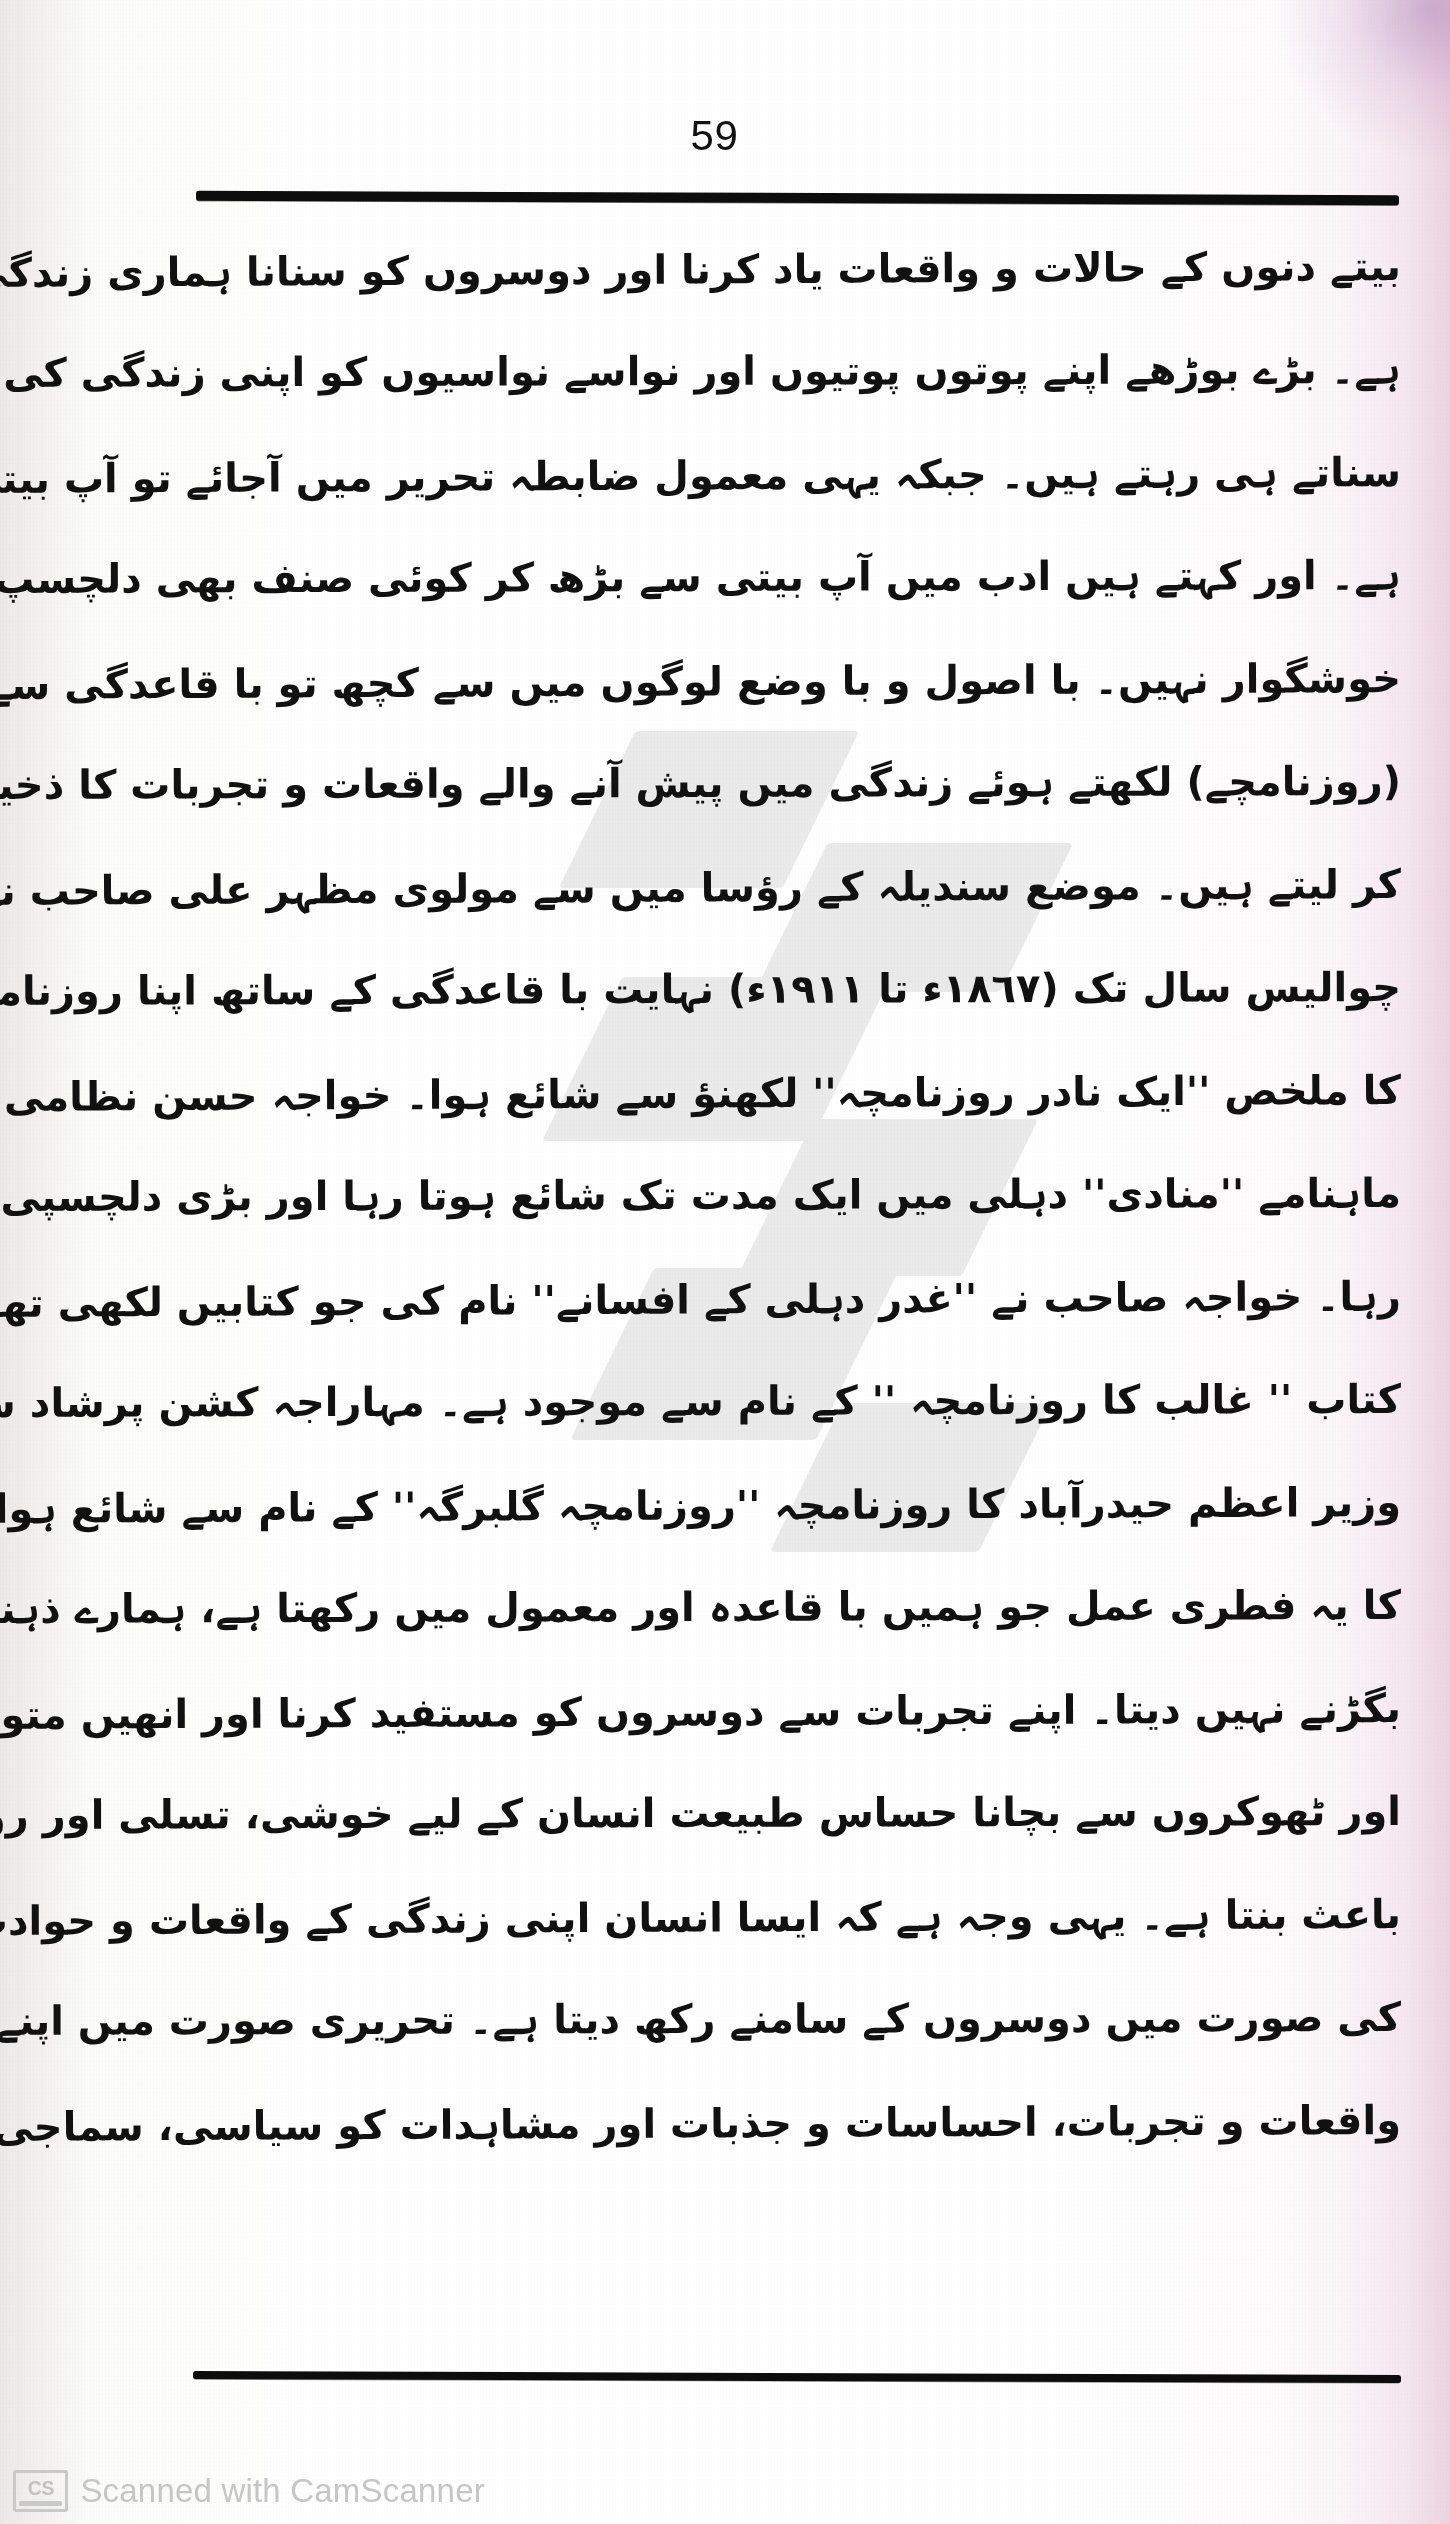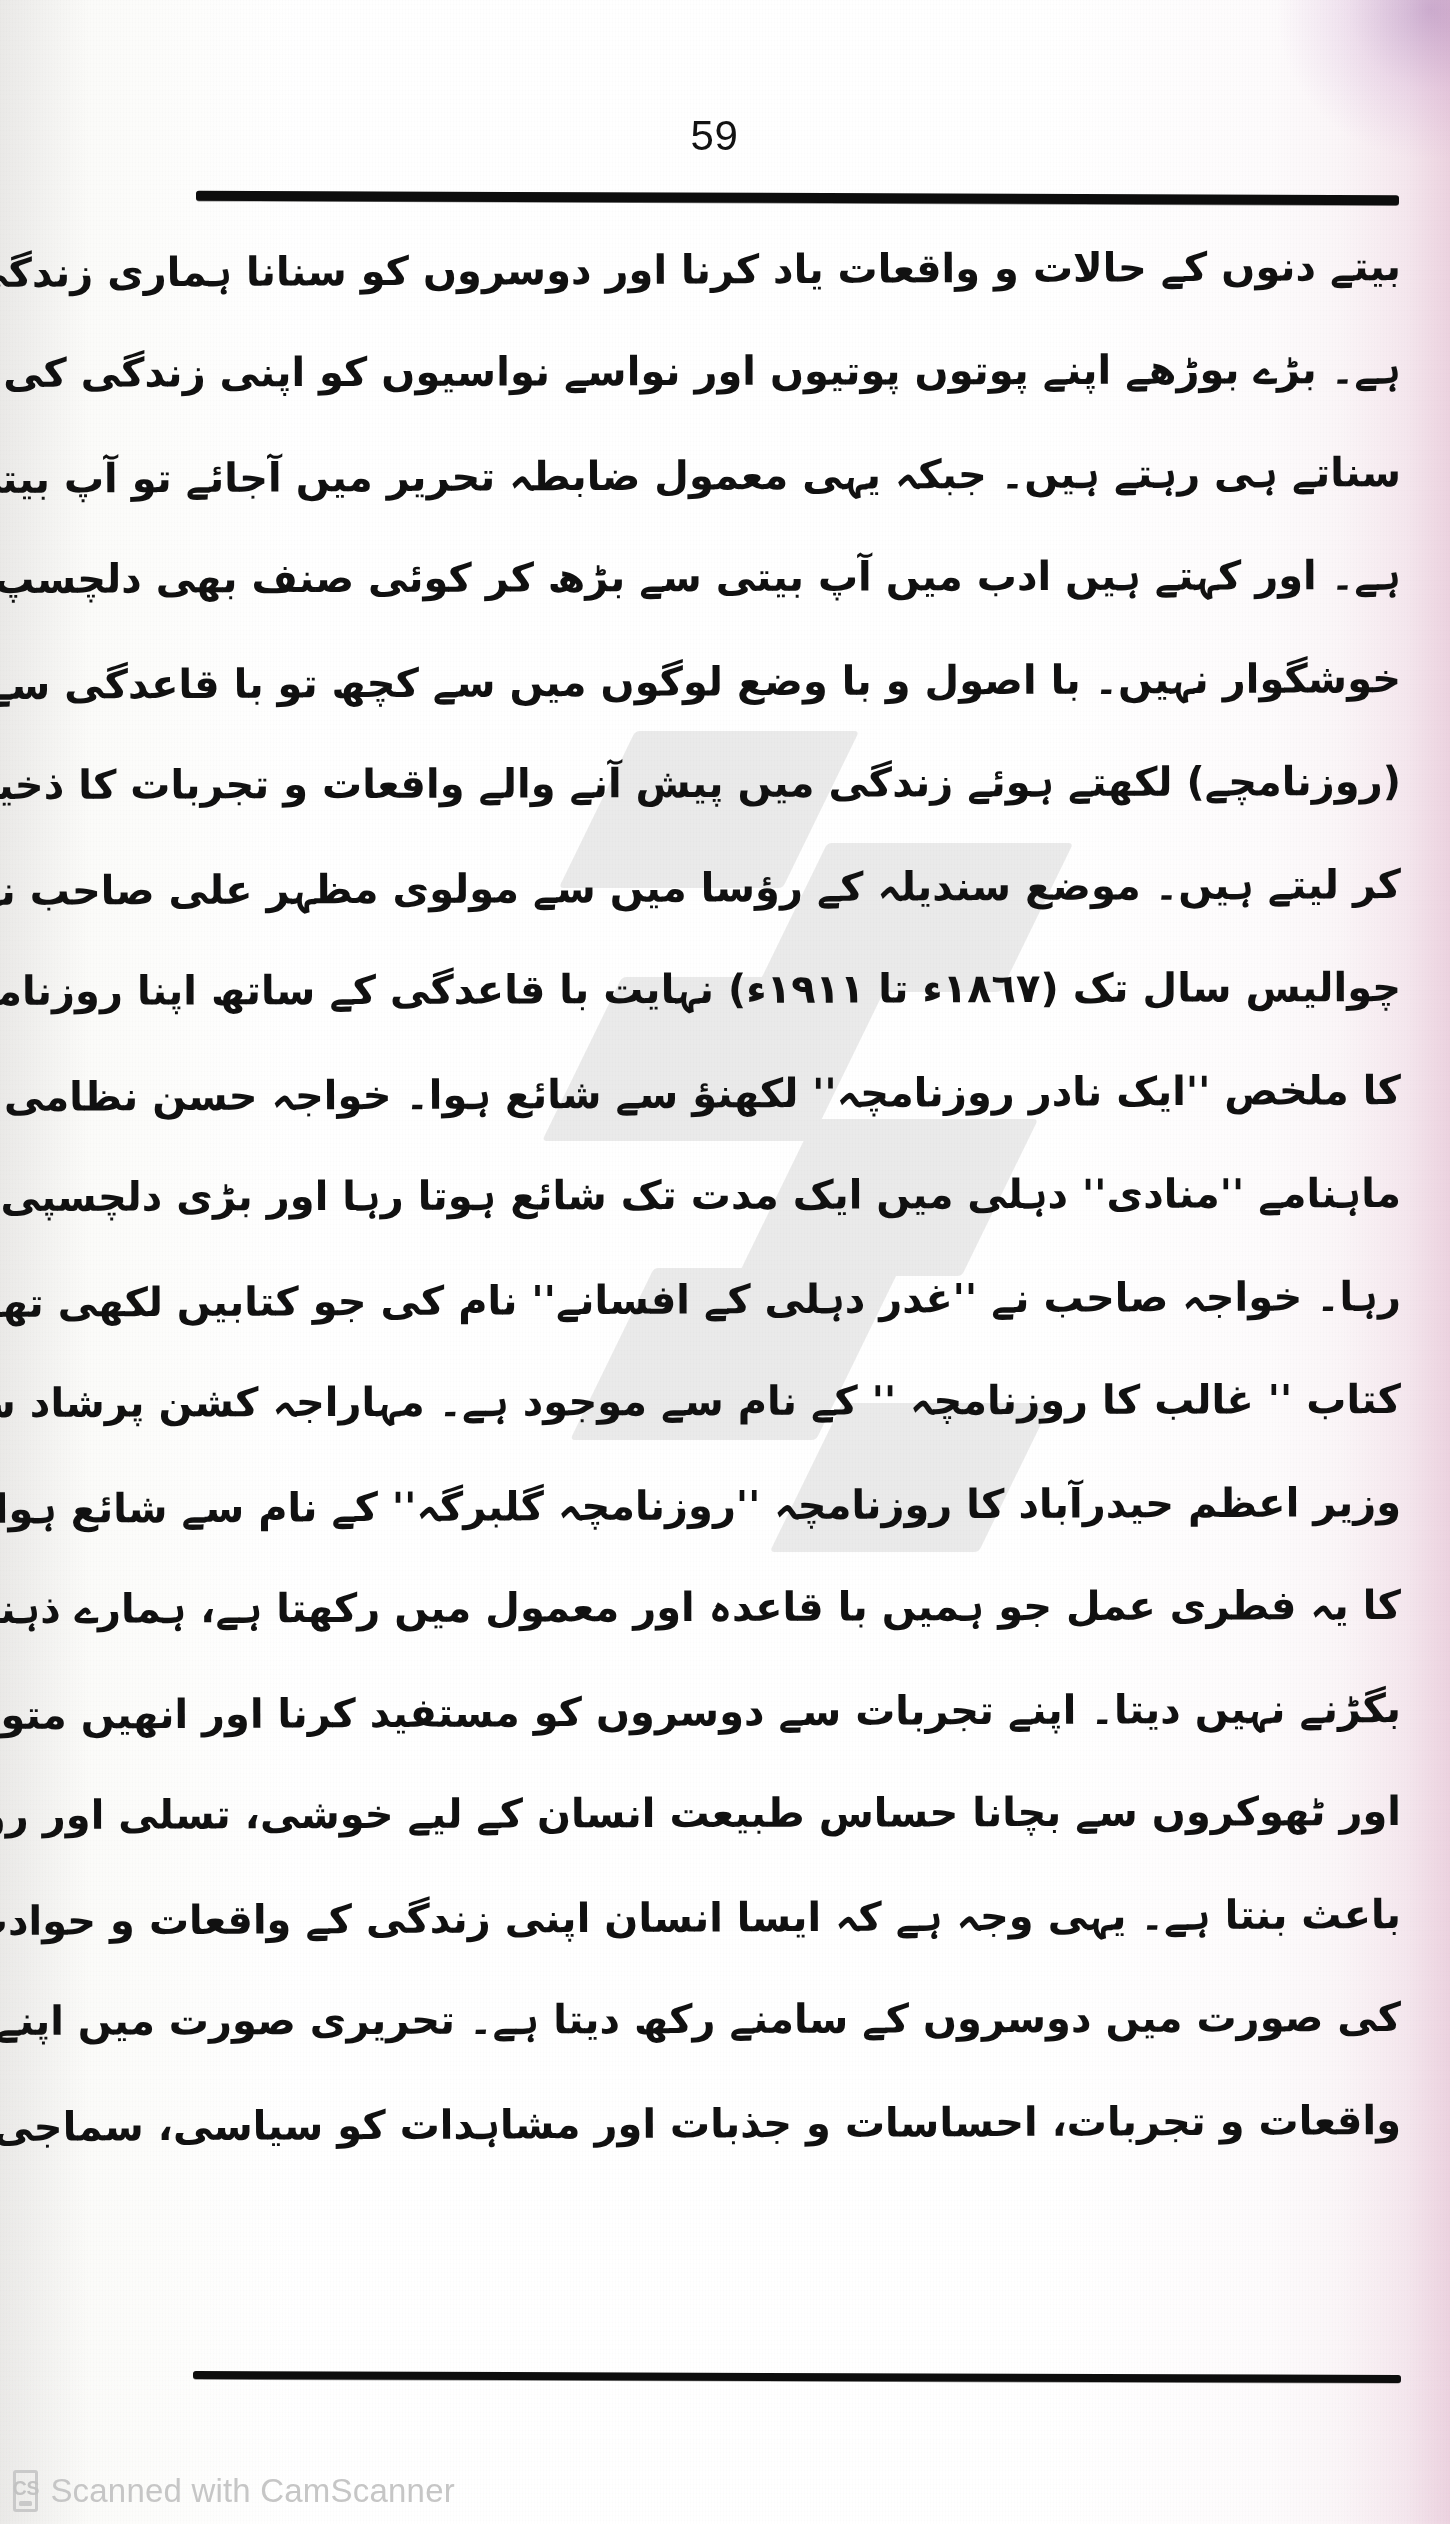--- a/index.html
+++ b/index.html
@@ -155,21 +155,21 @@
   
   .camscanner {
     position: absolute;
     left: 13.4px;
     bottom: 13.4px;
     display: flex;
     align-items: center;
     gap: 12px;
   }
   .cs-logo {
-    width: 25px;
+    width: 55px;
     height: 42px;
     border: 3.7px solid #c9c9c9;
     border-radius: 3px;
     display: flex;
     align-items: center;
     justify-content: center;
     box-sizing: border-box;
     position: relative;
   }
   .cs-logo::after {

